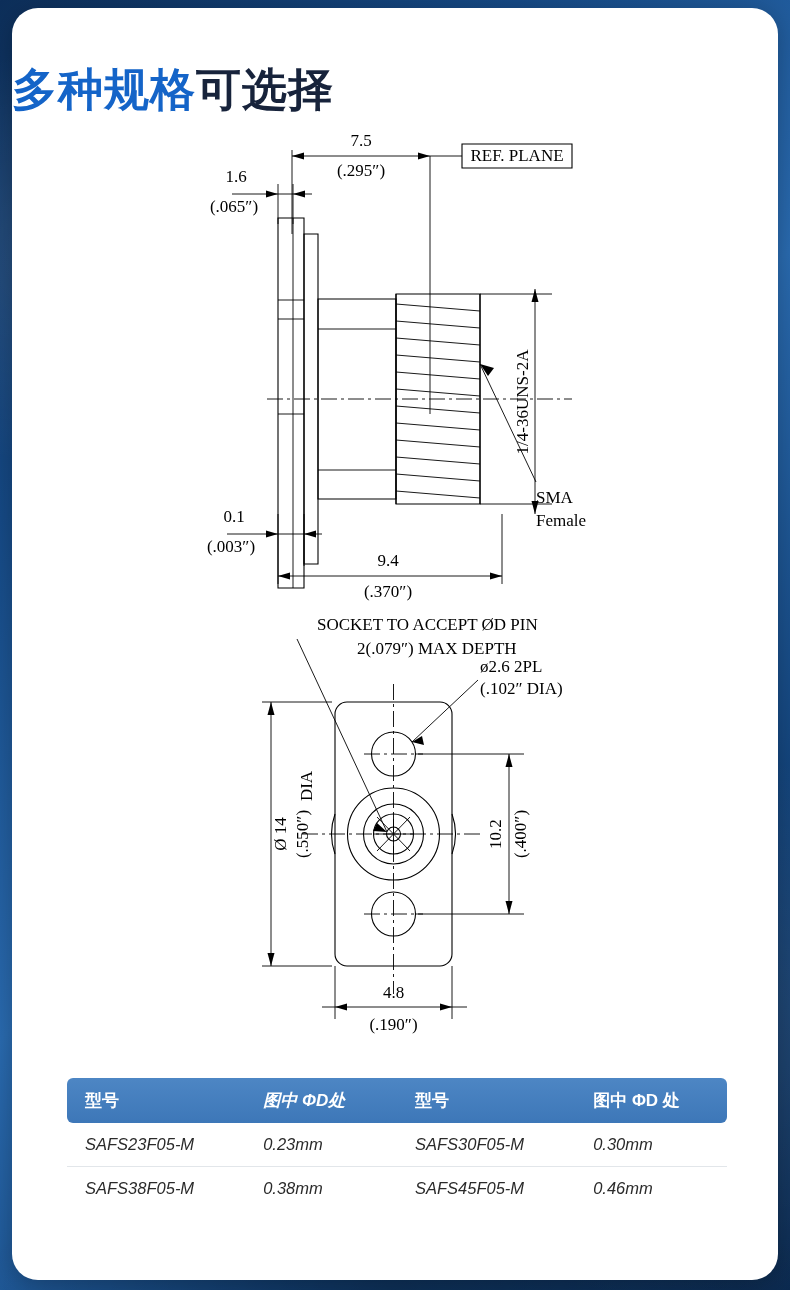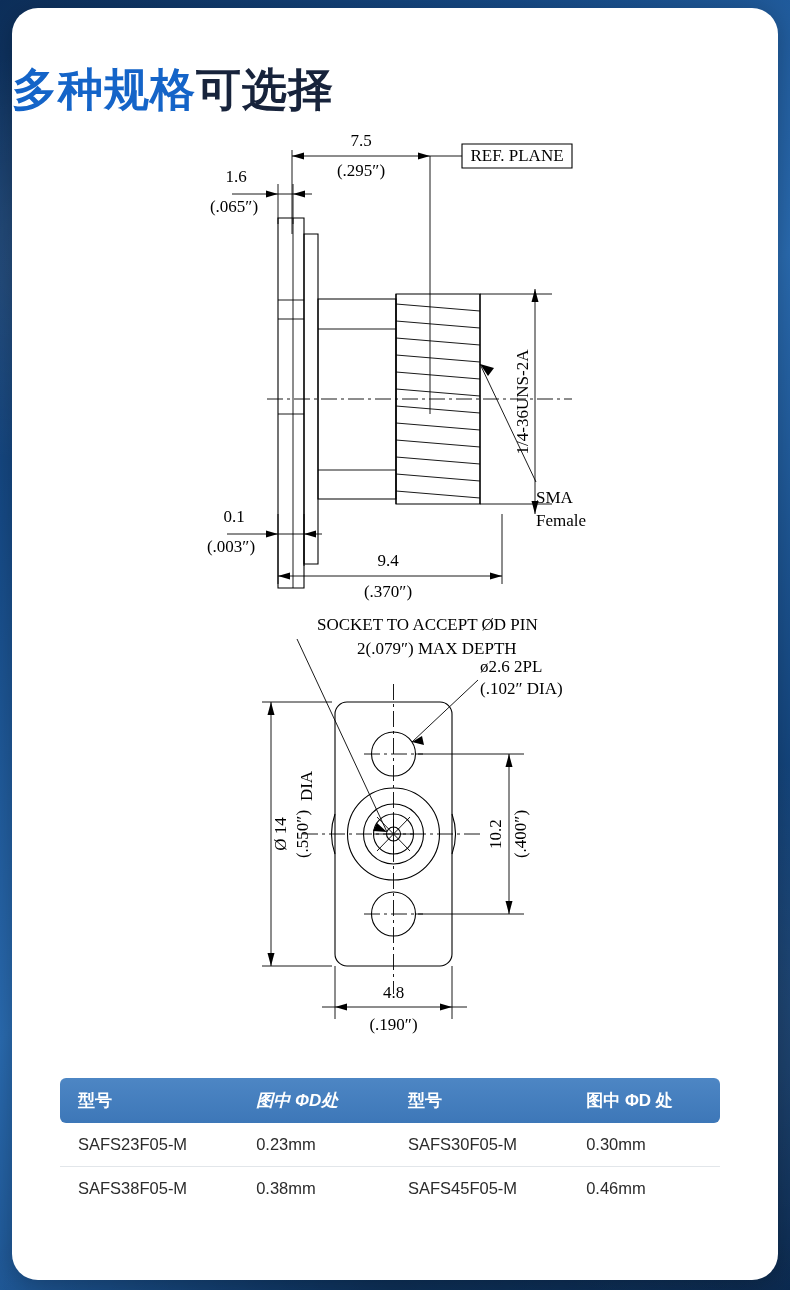--- a/index.html
+++ b/index.html
@@ -52,21 +52,21 @@
     position: absolute;
     top: 106px;
     left: 0;
     width: 690px;
     height: 960px;
   }
   .drawing svg { display: block; }
 
   .table-wrap {
     position: absolute;
-    left: 48px;
+    left: 55px;
     top: 1070px;
     width: 660px;
   }
   table.spec {
     border-collapse: collapse;
     width: 100%;
     font-size: 16.5px;
     color: #222;
   }
   table.spec thead th {
@@ -76,20 +76,21 @@
     text-align: left;
     padding: 11px 0 11px 18px;
     font-size: 17px;
   }
   table.spec thead th:first-child { border-top-left-radius: 6px; border-bottom-left-radius: 6px;}
   table.spec thead th:last-child { border-top-right-radius: 6px; border-bottom-right-radius: 6px;}
   table.spec tbody td {
     padding: 12px 0 12px 18px;
     border-bottom: 1px solid #e2e6ea;
     color: #2b2b2b;
+    font-style: italic;
   }
   table.spec tbody tr:last-child td { border-bottom: none; }
   .col-a { width: 27%; }
   .col-b { width: 23%; font-style: italic; }
   .col-c { width: 27%; }
   .col-d { width: 23%; }
 
   
   text {
     font-family: "Liberation Serif", serif;

